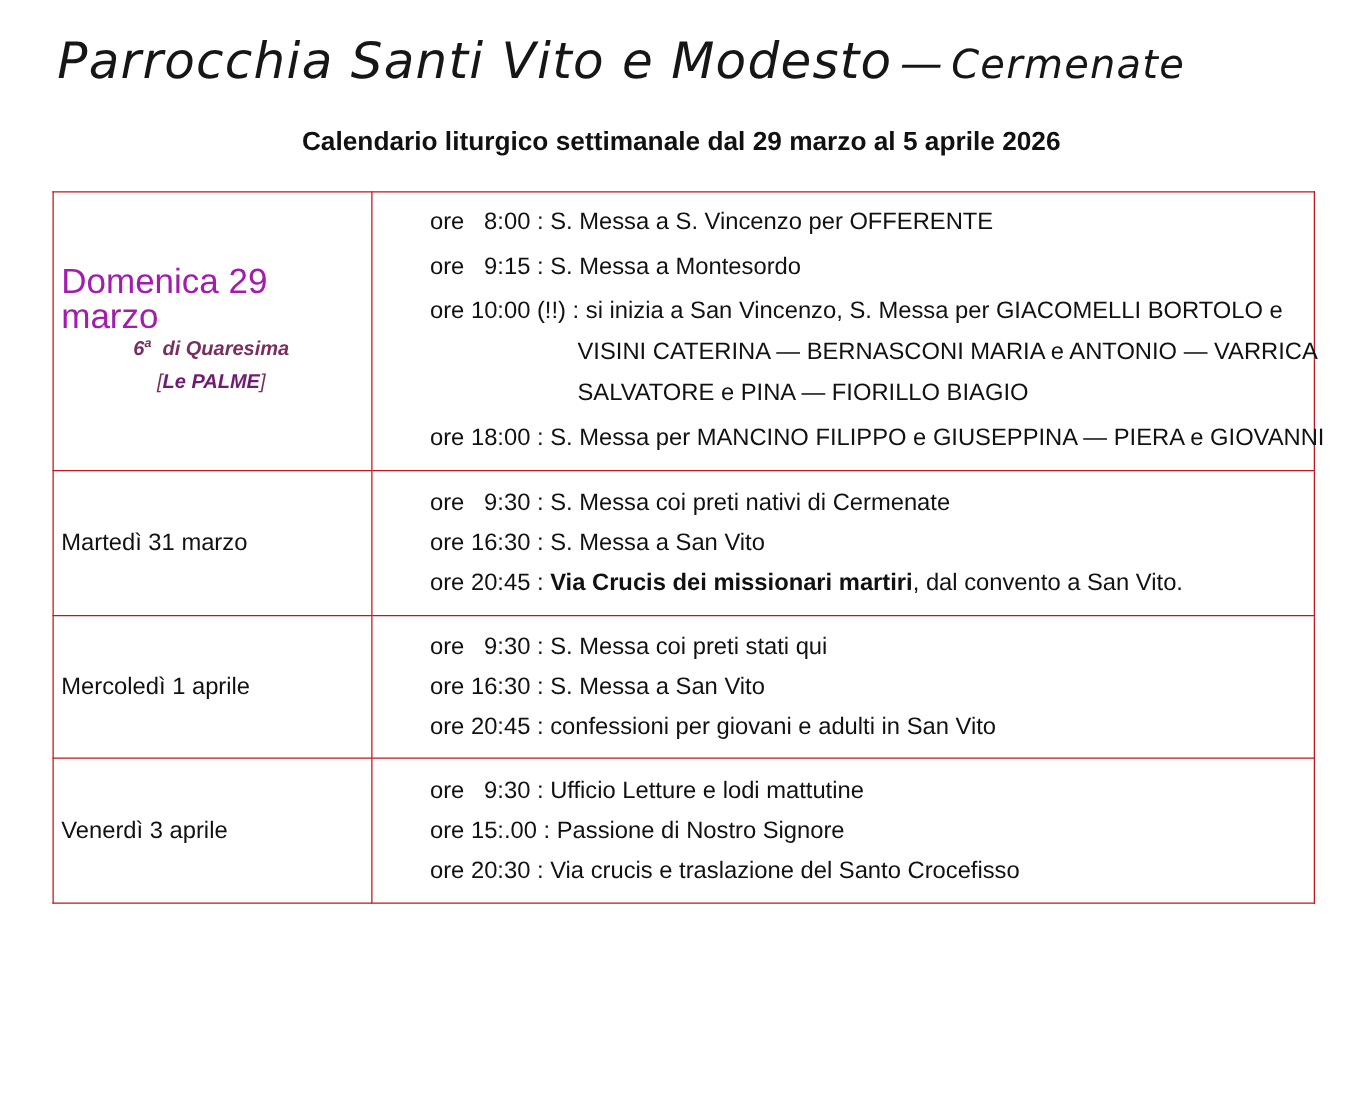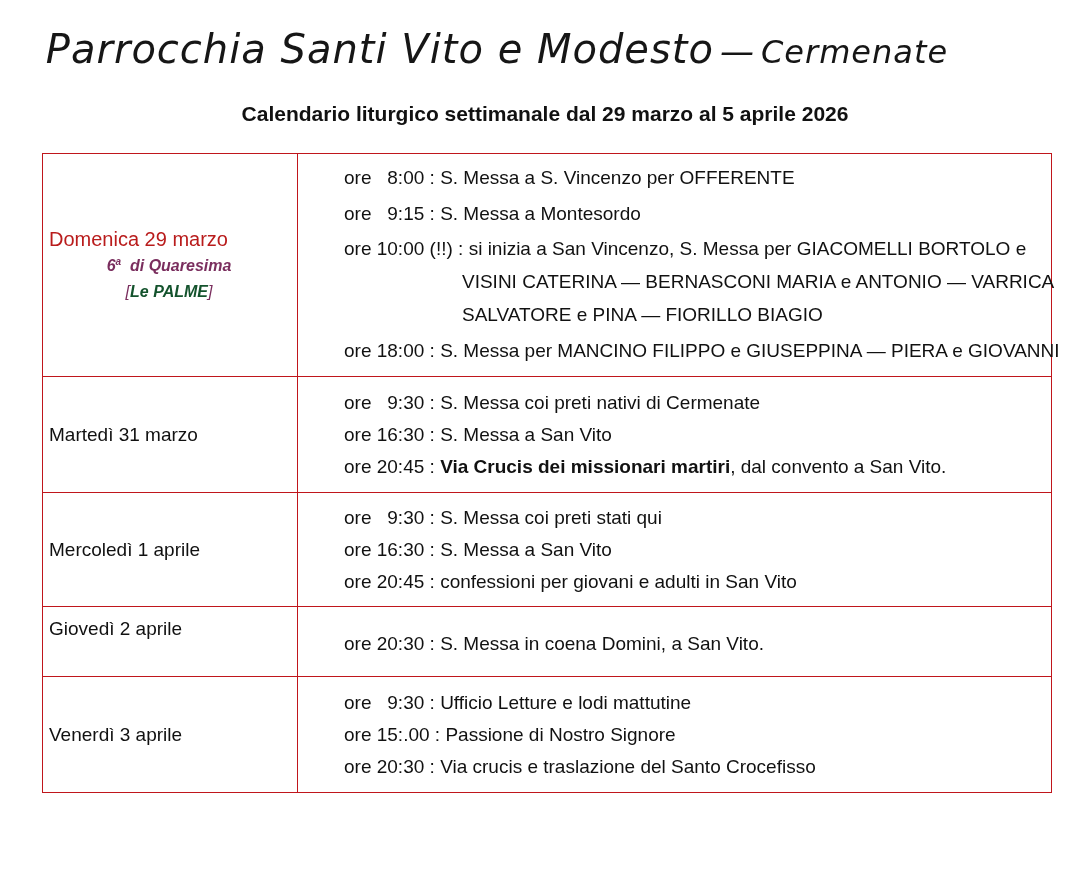--- a/index.html
+++ b/index.html
@@ -60,36 +60,36 @@
     }
     td.day {
       width: 248px;
       padding-left: 6px !important;
     }
     td.events {
       padding-left: 6px !important;
     }
     .day-top { vertical-align: top !important; padding-top: 8px !important; }
     .sunday-name {
-      color: #b91c1c;
-      font-size: 20px;
+      color: #a21caf;
+      font-size: 28px;
       line-height: 28px;
     }
     .sunday-sub {
       color: #7a2e5e;
       font-style: italic;
       font-weight: bold;
       font-size: 16px;
       line-height: 26px;
       text-align: center;
       width: 240px;
     }
     .sunday-sub sup { font-size: 10px; line-height: 0; }
     .palme-bracket { font-weight: normal; color: #7a2e5e; }
-    .palme { color: #14532d; font-weight: bold; }
+    .palme { color: #701a75; font-weight: bold; }
     .ev { white-space: nowrap; margin-left: 40px; }
     .ev.cont { padding-left: 118px; }
     .ev b { font-weight: bold; }
     .pre { white-space: pre; }
   </style>
 </head>
 <body>
 
 <div class="title">
   <span class="main">Parrocchia Santi Vito e Modesto</span><span class="dash">—</span><span class="town">Cermenate</span>
@@ -136,28 +136,20 @@
     <td class="day">
       <div>Mercoledì 1 aprile</div>
     </td>
     <td class="events">
       <div class="ev"><span class="pre">ore   9:30 : </span><span>S. Messa coi preti stati qui</span></div>
       <div class="ev"><span class="pre">ore 16:30 : </span><span>S. Messa a San Vito</span></div>
       <div class="ev"><span class="pre">ore 20:45 : </span><span>confessioni per giovani e adulti in San Vito</span></div>
     </td>
   </tr>
 
-  <tr style="height:70px;">
-    <td class="day day-top">
-      <div style="line-height:28px;">Giovedì 2 aprile</div>
-    </td>
-    <td class="events">
-      <div class="ev" style="padding-top:4px;"><span class="pre">ore 20:30 : </span><span>S. Messa in coena Domini, a San Vito.</span></div>
-    </td>
-  </tr>
 
   <tr style="height:116px;">
     <td class="day">
       <div>Venerdì 3 aprile</div>
     </td>
     <td class="events">
       <div class="ev"><span class="pre">ore   9:30 : </span><span>Ufficio Letture e lodi mattutine</span></div>
       <div class="ev"><span class="pre">ore 15:.00 : </span><span>Passione di Nostro Signore</span></div>
       <div class="ev"><span class="pre">ore 20:30 : </span><span>Via crucis e traslazione del Santo Crocefisso</span></div>
     </td>

